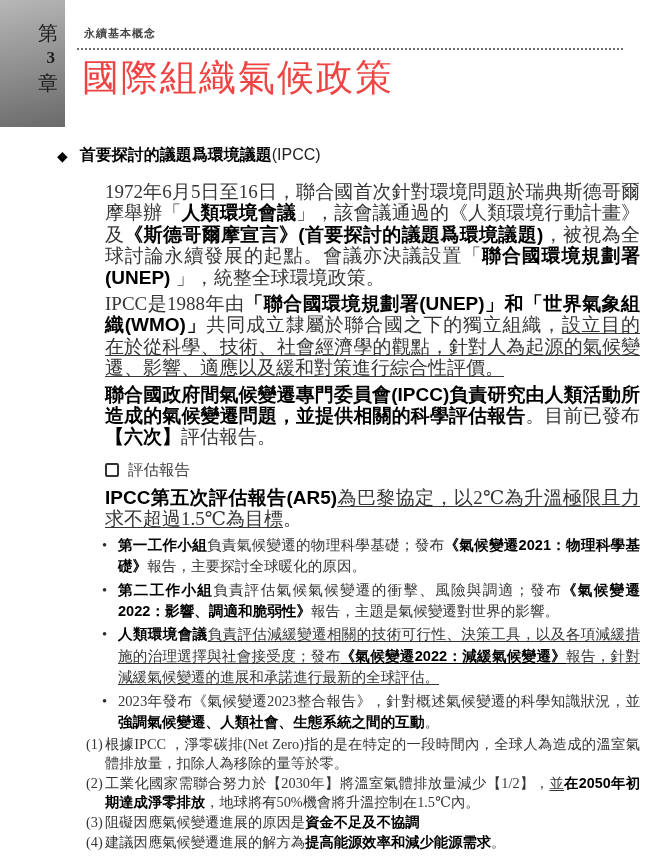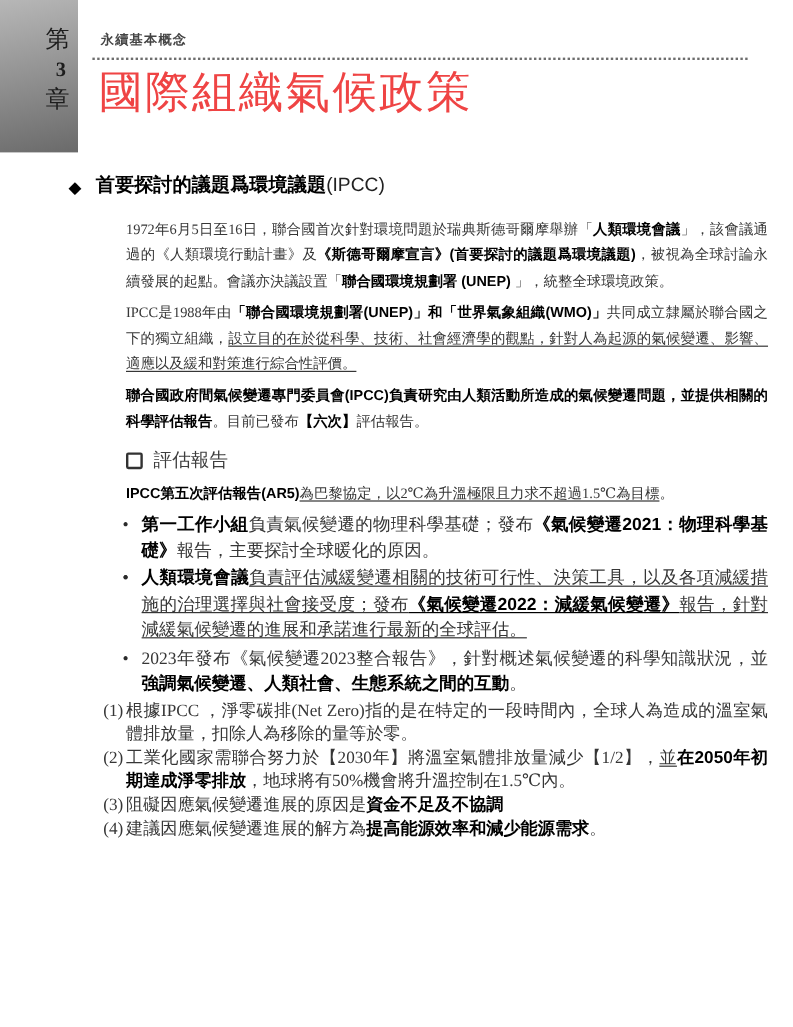--- a/index.html
+++ b/index.html
@@ -39,21 +39,21 @@
   .h-diamond .s-r{font-family:Liberation Sans, sans-serif;font-weight:normal;color:#222;}
   .h-square{
     margin:12px 21px 7px 105px;display:flex;align-items:center;
     font-family:"Liberation Sans","DejaVu Sans",sans-serif;
     font-size:15.5px;line-height:20px;color:#3e3e3e;
   }
   .h-square .sqr{
     width:10px;height:10px;border:2px solid #323232;border-radius:2px;
     margin-right:9px;flex:none;background:#fff;
   }
-  .p{margin:0 21px 5px 105px;font-size:12px;line-height:21.4px;text-align:justify;}
+  .p{margin:0 21px 5px 105px;font-size:19px;line-height:21.4px;text-align:justify;}
   .li-dot{
     position:relative;margin:0 21px 2px 102px;padding-left:16px;
     font-size:14.6px;line-height:21.4px;text-align:justify;
   }
   .li-dot .mark{position:absolute;left:0;top:0;color:#2a2a2a;}
   .li-num{
     position:relative;margin:0 21px 1px 86px;padding-left:19px;
     font-size:14.3px;line-height:19px;text-align:justify;
   }
   .li-num .mark{position:absolute;left:0;top:0;color:#363636;}
@@ -90,21 +90,21 @@
       </div>
       <div class="blk p"><span><span class="s-r">1972年6月5日至16日，聯合國首次針對環境問題於瑞典斯德哥爾摩舉辦「</span><span class="s-b">人類環境會議</span><span class="s-r">」，該會議通過的《人類環境行動計畫》及</span><span class="s-b">《斯德哥爾摩宣言》(首要探討的議題爲環境議題)</span><span class="s-r">，被視為全球討論永續發展的起點。會議亦決議設置「</span><span class="s-b">聯合國環境規劃署 (UNEP) </span><span class="s-r">」，統整全球環境政策。</span></span></div>
       <div class="blk p"><span><span class="s-r">IPCC是1988年由</span><span class="s-b">「聯合國環境規劃署(UNEP)」和「世界氣象組織(WMO)」</span><span class="s-r">共同成立隸屬於聯合國之下的獨立組織，</span><span class="s-u">設立目的在於從科學、技術、社會經濟學的觀點，針對人為起源的氣候變遷、影響、適應以及緩和對策進行綜合性評價。</span></span></div>
       <div class="blk p"><span><span class="s-b">聯合國政府間氣候變遷專門委員會(IPCC)負責研究由人類活動所造成的氣候變遷問題，並提供相關的科學評估報告</span><span class="s-r">。目前已發布</span><span class="s-b">【六次】</span><span class="s-r">評估報告。</span></span></div>
       <div class="blk h-square">
         <span class="sqr"></span>
         <span><span class="s-r">評估報告</span></span>
       </div>
       <div class="blk p"><span><span class="s-b">IPCC第五次評估報告(AR5)</span><span class="s-u">為巴黎協定，以2℃為升溫極限且力求不超過1.5℃為目標</span><span class="s-r">。</span></span></div>
       <div class="blk li-dot"><span class="mark">•</span><span><span class="s-b">第一工作小組</span><span class="s-r">負責氣候變遷的物理科學基礎；發布</span><span class="s-b">《氣候變遷2021：物理科學基礎》</span><span class="s-r">報告，主要探討全球暖化的原因。</span></span></div>
-      <div class="blk li-dot"><span class="mark">•</span></div>
+      <div class="blk li-dot"><span class="mark">•</span><span><span class="s-b">第二工作小組</span><span class="s-r">負責評估氣候氣候變遷的衝擊、風險與調適；發布</span><span class="s-b">《氣候變遷2022：影響、調適和脆弱性》</span><span class="s-r">報告，主題是氣候變遷對世界的影響。</span></span></div>
       <div class="blk li-dot"><span class="mark">•</span><span><span class="s-b">人類環境會議</span><span class="s-u">負責評估減緩變遷相關的技術可行性、決策工具，以及各項減緩措施的治理選擇與社會接受度；發布</span><span class="s-bu">《氣候變遷2022：減緩氣候變遷》</span><span class="s-u">報告，針對減緩氣候變遷的進展和承諾進行最新的全球評估。</span></span></div>
       <div class="blk li-dot"><span class="mark">•</span><span><span class="s-r">2023年發布《氣候變遷2023整合報告》，針對概述氣候變遷的科學知識狀況，並</span><span class="s-b">強調氣候變遷、人類社會、生態系統之間的互動</span><span class="s-r">。</span></span></div>
       <div class="blk li-num"><span class="mark">(1)</span><span><span class="s-r">根據IPCC ，淨零碳排(Net Zero)指的是在特定的一段時間內，全球人為造成的溫室氣體排放量，扣除人為移除的量等於零。</span></span></div>
       <div class="blk li-num"><span class="mark">(2)</span><span><span class="s-r">工業化國家需聯合努力於【2030年】將溫室氣體排放量減少【1/2】，</span><span class="s-u">並</span><span class="s-b">在2050年初期達成淨零排放</span><span class="s-r">，地球將有50%機會將升溫控制在1.5℃內。</span></span></div>
       <div class="blk li-num"><span class="mark">(3)</span><span><span class="s-r">阻礙因應氣候變遷進展的原因是</span><span class="s-b">資金不足及不協調</span></span></div>
       <div class="blk li-num"><span class="mark">(4)</span><span><span class="s-r">建議因應氣候變遷進展的解方為</span><span class="s-b">提高能源效率和減少能源需求</span><span class="s-r">。</span></span></div>
     </div>
 
 </div>
 

